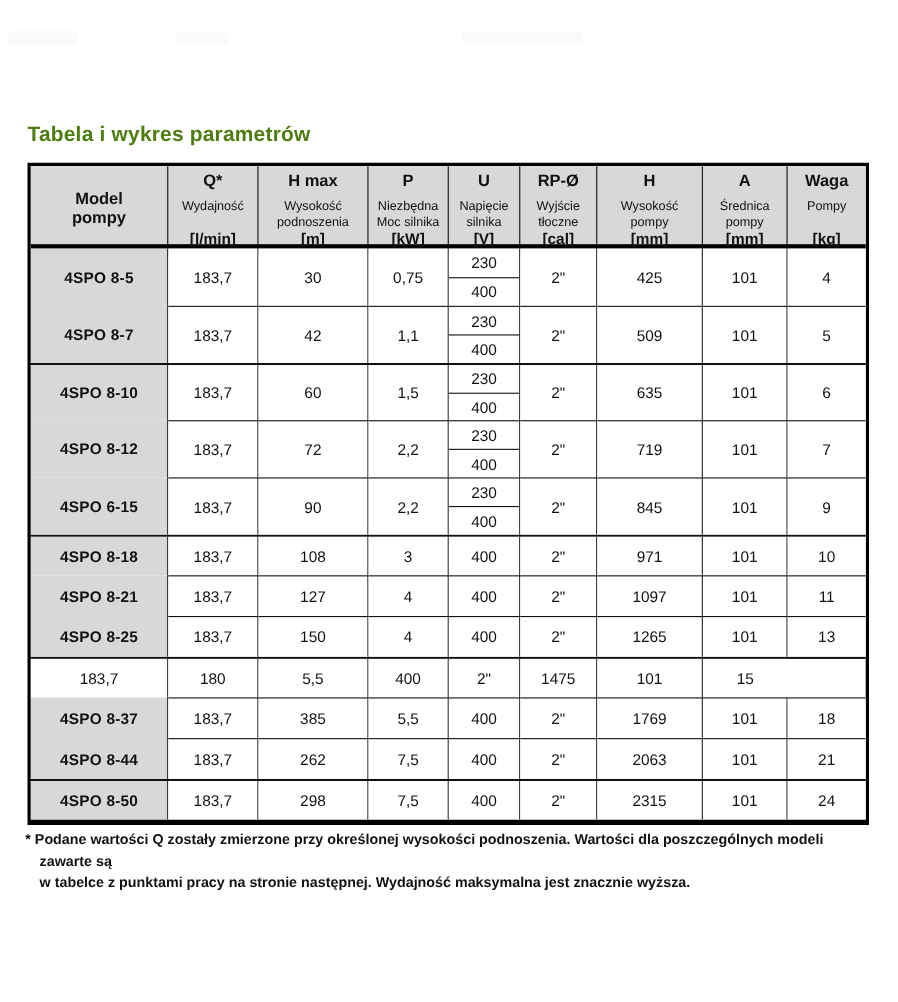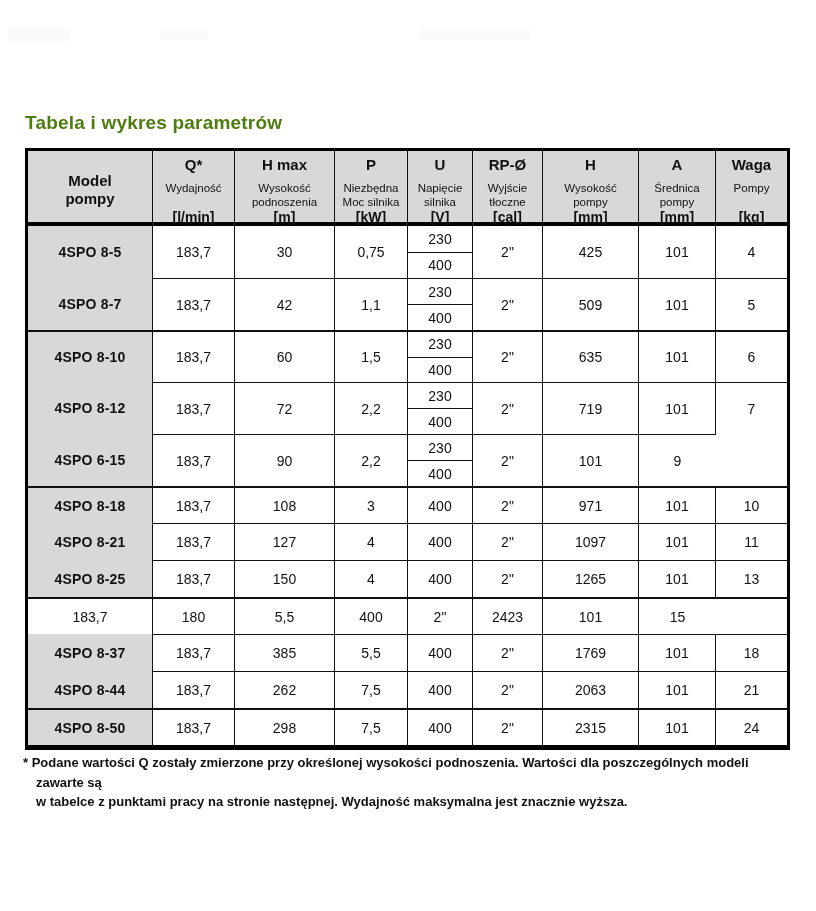--- a/index.html
+++ b/index.html
@@ -167,20 +167,21 @@
         <div class="row dual">
           <div class="cell model">4SPO 6-15</div>
           <div class="cell">183,7</div>
           <div class="cell">90</div>
           <div class="cell">2,2</div>
           <div class="ucell">
             <div class="usub first">230</div>
             <div class="usub">400</div>
           </div>
           <div class="cell">2"</div>
+          <div class="cell">845</div>
           <div class="cell">101</div>
           <div class="cell">9</div>
         </div>
         <div class="row single group-start">
           <div class="cell model">4SPO 8-18</div>
           <div class="cell">183,7</div>
           <div class="cell">108</div>
           <div class="cell">3</div>
           <div class="cell">400</div>
           <div class="cell">2"</div>
@@ -209,21 +210,21 @@
           <div class="cell">1265</div>
           <div class="cell">101</div>
           <div class="cell">13</div>
         </div>
         <div class="row single group-start">
           <div class="cell">183,7</div>
           <div class="cell">180</div>
           <div class="cell">5,5</div>
           <div class="cell">400</div>
           <div class="cell">2"</div>
-          <div class="cell">2423</div>
+          <div class="cell">1475</div>
           <div class="cell">101</div>
           <div class="cell">15</div>
         </div>
         <div class="row single">
           <div class="cell model">4SPO 8-37</div>
           <div class="cell">183,7</div>
           <div class="cell">385</div>
           <div class="cell">5,5</div>
           <div class="cell">400</div>
           <div class="cell">2"</div>

